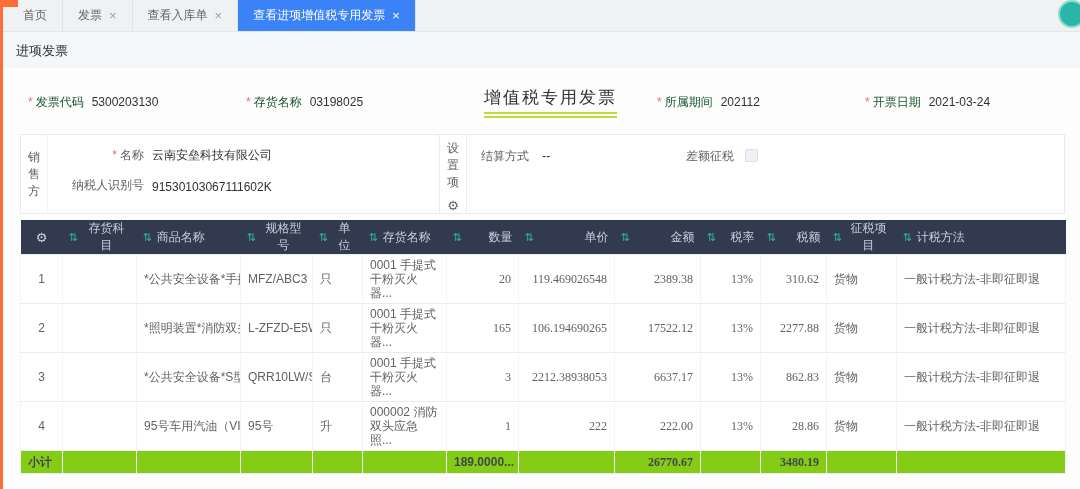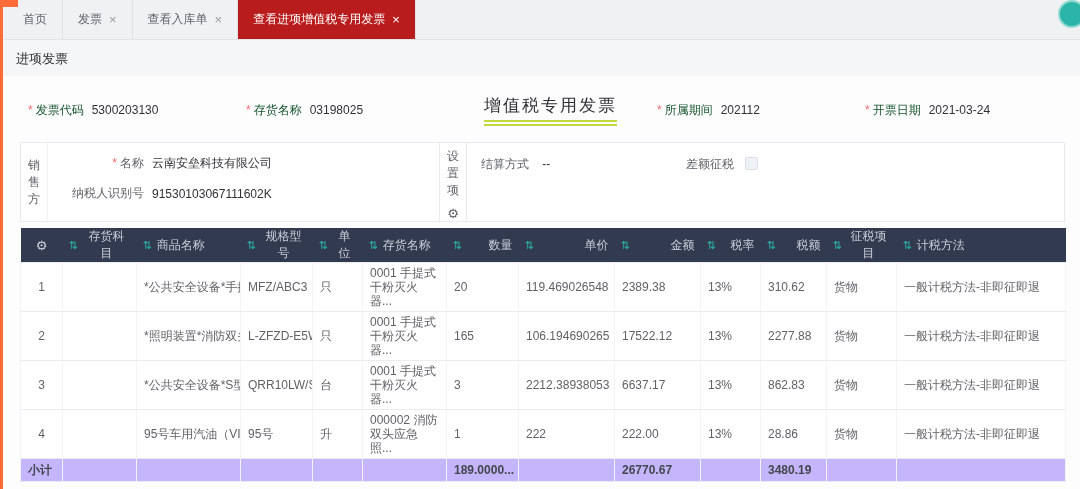--- a/index.html
+++ b/index.html
@@ -6,23 +6,23 @@
   html,body { margin:0; padding:0; }
   body {
     width:1080px; height:489px; overflow:hidden; position:relative;
     background:#f5f6f8; color:#606266;
     font-family:"Liberation Sans","DejaVu Sans",sans-serif; font-size:12px;
   }
   .left-accent { position:absolute; left:0; top:0; width:3px; height:489px; background:#ff6c37; z-index:20; }
   .corner-accent { position:absolute; left:0; top:0; width:18px; height:7px; background:#ff6c37; z-index:21; }
 
   
-  .tabbar { position:relative; display:flex; align-items:stretch; height:40px; background:#f0f1f3; border-bottom:1px solid #e3e5e9; padding-left:8px; }
+  .tabbar { position:relative; display:flex; align-items:stretch; height:32px; background:#f0f1f3; border-bottom:1px solid #e3e5e9; padding-left:8px; }
   .tab { display:flex; align-items:center; gap:7px; padding:0 15px; color:#606266; border-right:1px solid #e1e2e5; cursor:pointer; white-space:nowrap; }
-  .tab.active { background:#b91c1c; color:#fff; }
+  .tab.active { background:#3b82f6; color:#fff; }
   .tab .close { font-size:13px; color:#9a9da3; line-height:1; }
   .tab.active .close { color:#fff; }
   .assistant { position:absolute; right:-6px; top:0px; width:28px; height:28px; border-radius:50%; background:#2bb5a9; border:2px solid #8fd9d2; }
 
   .page-title { padding:10px 16px 8px; color:#303133; font-size:13px; }
 
   .content { background:#fdfdfe; height:calc(489px - 32px - 33px); padding:10px 15px 0 20px; }
 
   
   .form-row { display:grid; grid-template-columns:218px 198px 1fr 208px 200px; align-items:center; padding:8px 0 16px 8px; }
@@ -33,21 +33,21 @@
   .inv-title-wrap { text-align:center; }
   .inv-title-outer { display:inline-block; border-bottom:2px solid #c3da3d; padding-bottom:2px; }
   .inv-title-inner { display:inline-block; border-bottom:2px solid #c3da3d; padding-bottom:3px;
     font-size:17px; color:#303133; letter-spacing:2px; font-weight:500; }
 
   
   .seller-box { display:grid; grid-template-columns:26px 392px 28px 1fr; min-height:75px;
     border:1px solid #e8eaee; background:#fff; margin-bottom:6px; }
   .vstack { width:14px; margin:auto; word-break:break-all; line-height:17px; text-align:center; color:#606266; }
   .seller-fields { border-left:1px solid #f1f2f5; padding:12px 0 6px; }
-  .fieldline { display:flex; align-items:center; margin-bottom:13px; }
+  .fieldline { display:flex; align-items:flex-end; margin-bottom:13px; }
   .fieldline .lab { width:96px; text-align:right; white-space:nowrap; }
   .fieldline .val { color:#303133; margin-left:8px; white-space:nowrap; }
   .settings-col { border-left:1px solid #e8eaee; border-right:1px solid #e8eaee;
     display:flex; flex-direction:column; align-items:center; justify-content:center; gap:3px; cursor:pointer; }
   .settings-col .gear { font-size:13px; color:#606266; }
   .right-fields { display:grid; grid-template-columns:205px 228px auto; padding:13px 0 0 14px; align-content:start; }
   .rf-line { white-space:nowrap; }
   .rf-line + .rf-line { margin-top:11px; }
   .rf-val { color:#303133; margin-left:10px; }
   .checkbox { display:inline-block; width:13px; height:13px; border:1px solid #dcdfe6; border-radius:2px;
@@ -58,23 +58,23 @@
   thead th { background:#313a4e; height:27px; font-weight:normal; color:#c9cfdb; padding:0 6px; font-size:12px; }
   .hcell { display:flex; align-items:center; gap:5px; }
   th.num .hcell { justify-content:space-between; }
   th.center .hcell { justify-content:center; }
   .sort { color:#2bb5a9; font-size:11px; }
   .hgear { color:#cfd4de; font-size:13px; }
   tbody td { background:#fff; border-top:1px solid #e9ecf1; border-bottom:1px solid #e9ecf1;
     border-left:1px solid #f3f4f7; border-right:1px solid #f3f4f7;
     padding:3px 7px; line-height:14px; color:#606266; vertical-align:middle; height:33px; }
   td.center { text-align:center; }
-  td.num { text-align:left; }
+  td.num { text-align:right;font-family:Liberation Serif, serif; }
   td.clip { white-space:nowrap; overflow:hidden; }
-  tr.subtotal td { background:#c4b5fd; height:23px; color:#43474d; font-weight:600;margin-top:8px; }
+  tr.subtotal td { background:#84cc16; height:23px; color:#43474d; font-weight:600;margin-top:8px; }
 </style>
 </head>
 <body>
 
 <div class="left-accent"></div>
 <div class="corner-accent"></div>
 
 <div class="tabbar">
   <div class="tab">
     <span>首页</span>

